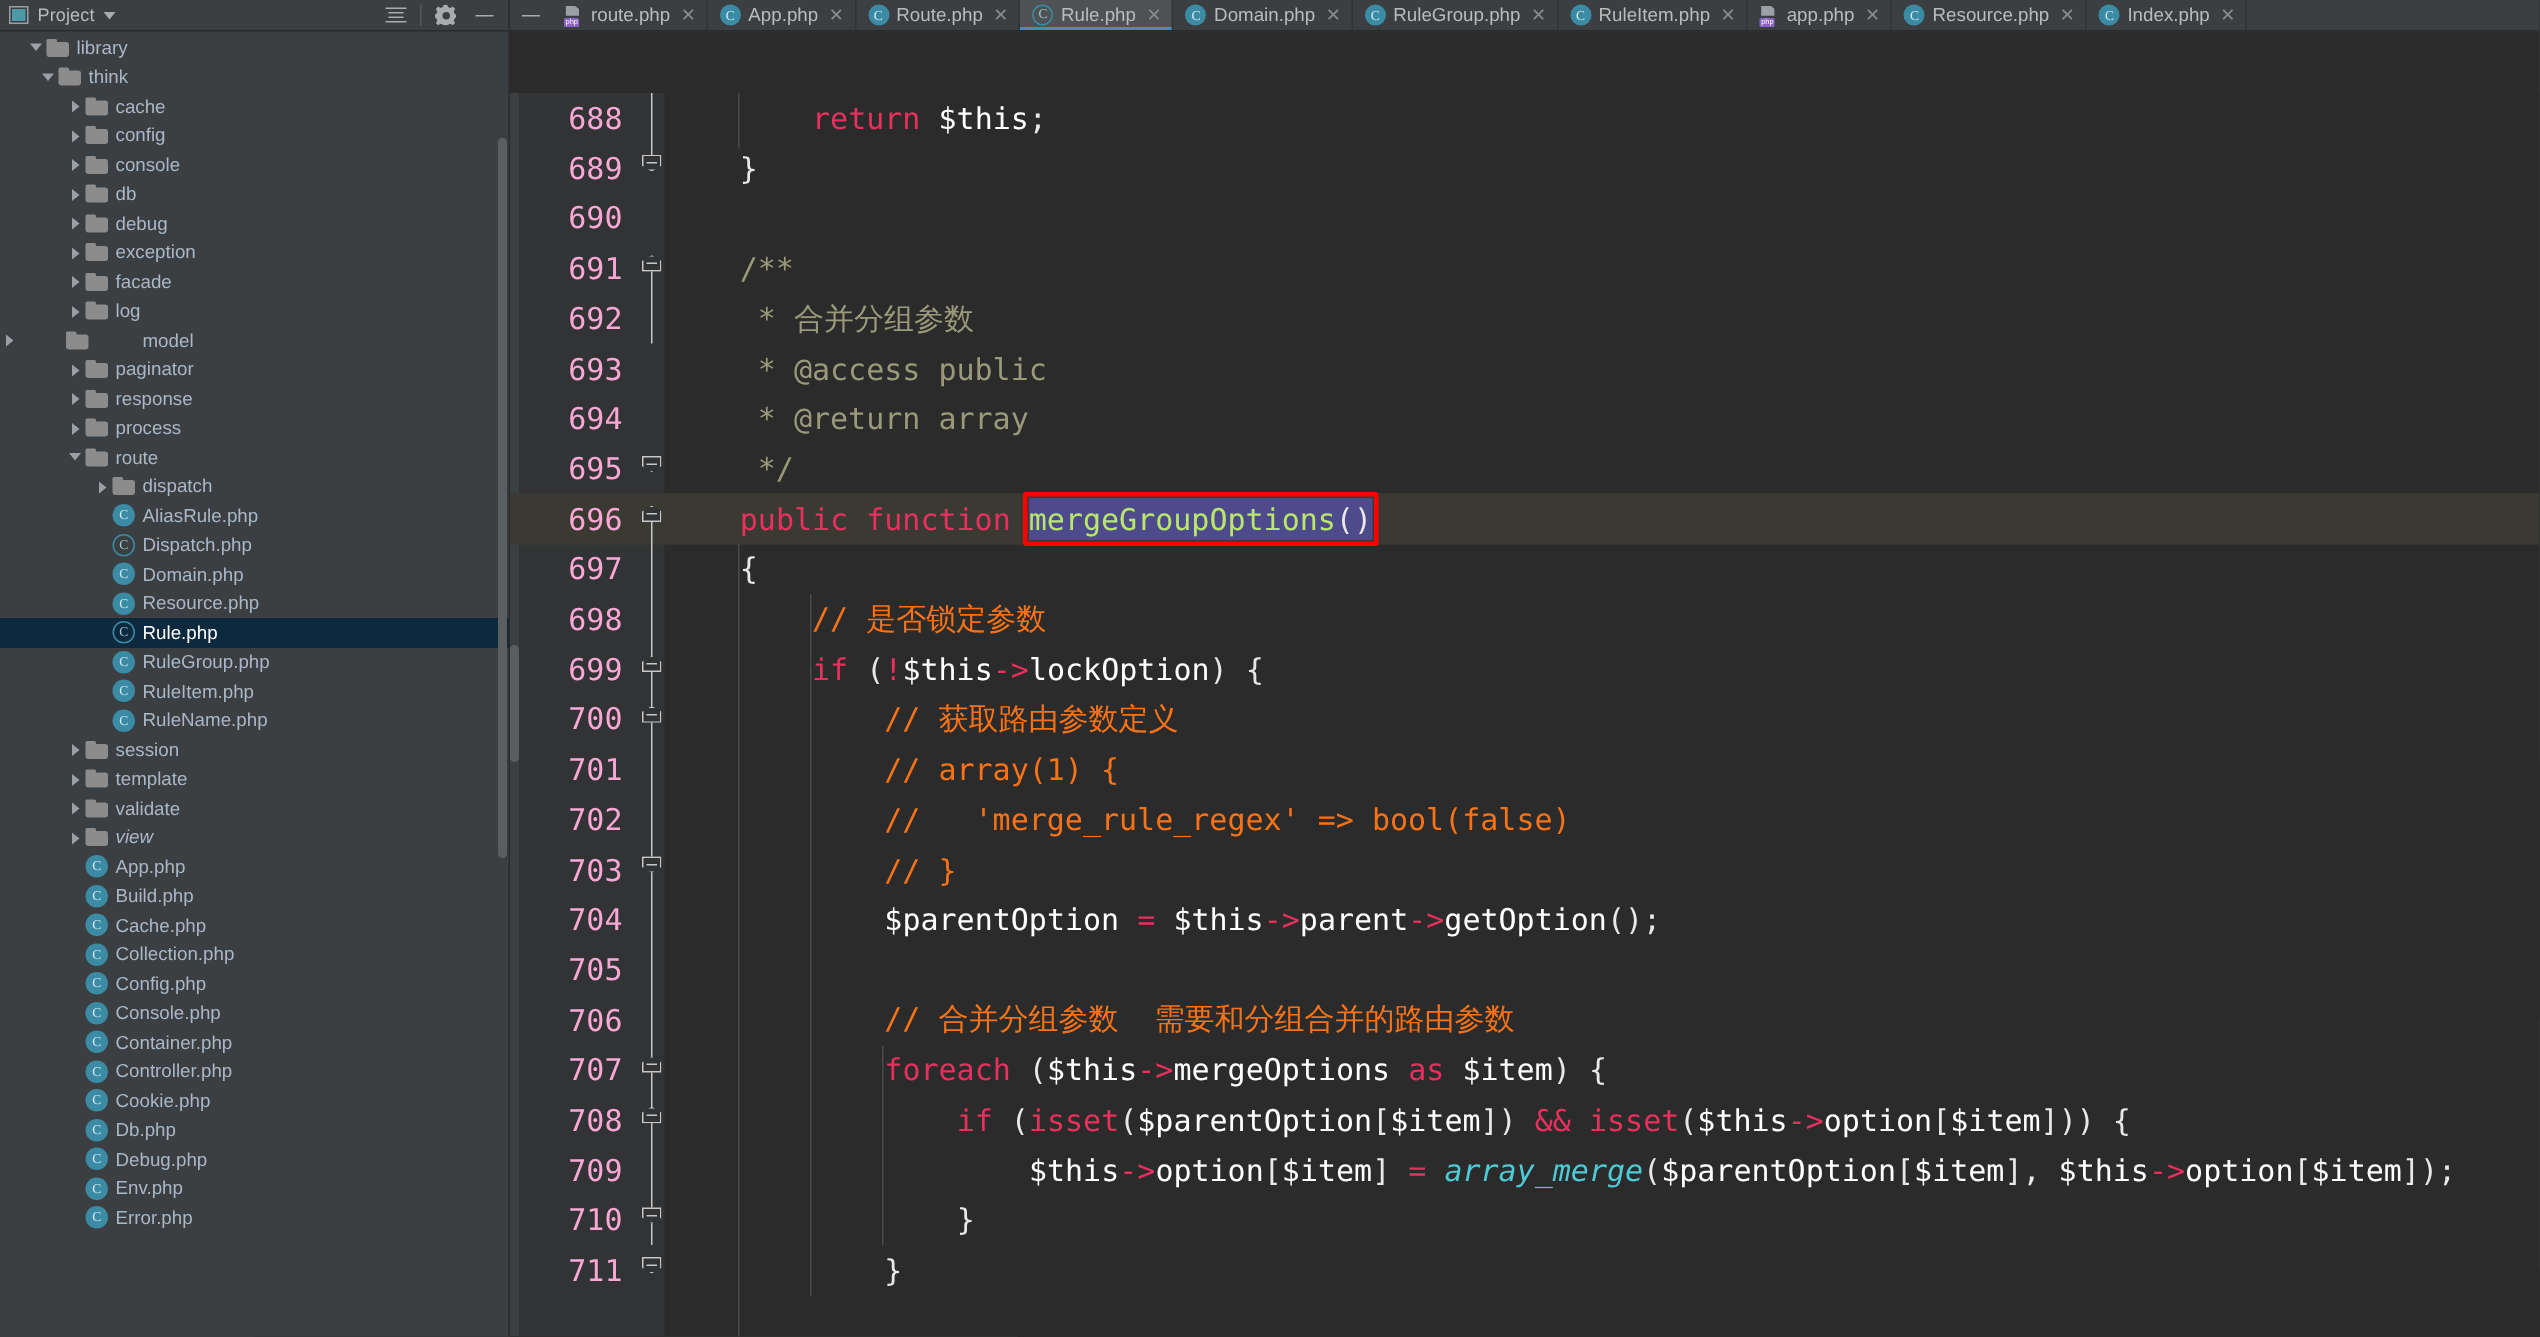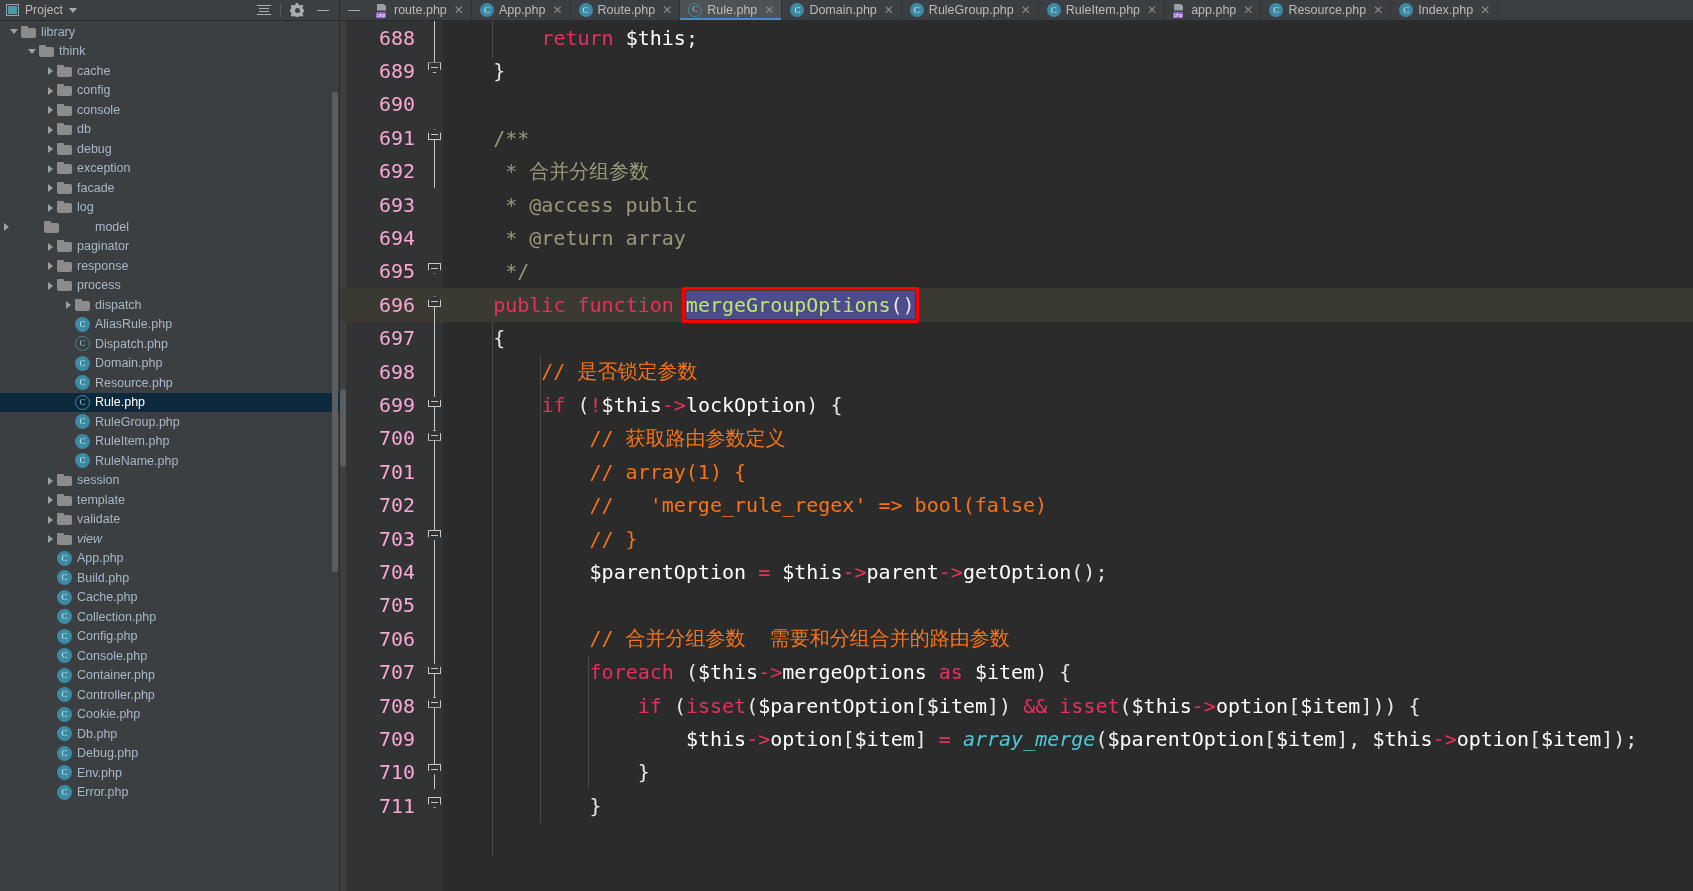--- a/index.html
+++ b/index.html
@@ -128,21 +128,21 @@
     background: #5b5e60; border-radius: 3px;
   }
   #left-divider {
     position: absolute; right: 0; top: 0; width: 1px; height: 891px;
     background: #2b2b2b;
   }
 
   
   #editor-area {
     flex: 1 1 auto; height: 891px; display: flex; flex-direction: column;
-    background: #2b2b2b; position: relative;
+    background: #2b2b2b; position: relative; gap: 41px;
   }
   #tabbar {
     height: 21px; min-height: 21px; display: flex; align-items: stretch;
     background: #3c3f41; border-bottom: 1px solid #2b2b2b;
     overflow: hidden;
   }
   .tab {
     display: flex; align-items: center; gap: 5px;
     padding: 0 7px 0 8px; position: relative;
     border-right: 1px solid #323232;
@@ -276,21 +276,21 @@
         <span class="pt-btn">
             <span class="ico-gear"></span>
           </span>
         <span class="pt-btn">
             <span class="ico-minus"></span>
           </span>
       </div>
     </div>
 
     <div id="tree">
-        <div class="tree-row" style="padding-left: 8px;">
+        <div class="tree-row" style="padding-left: 8px; margin-left: 10px;">
           <span class="tw open"></span>
           <span class="ico-folder"></span>
           <span class="tree-label">library</span>
         </div>
         <div class="tree-row" style="padding-left: 26px;">
           <span class="tw open"></span>
           <span class="ico-folder"></span>
           <span class="tree-label">think</span>
         </div>
         <div class="tree-row" style="padding-left: 44px;">
@@ -345,20 +345,25 @@
         </div>
         <div class="tree-row" style="padding-left: 44px;">
           <span class="tw closed"></span>
           <span class="ico-folder"></span>
           <span class="tree-label">response</span>
         </div>
         <div class="tree-row" style="padding-left: 44px;">
           <span class="tw closed"></span>
           <span class="ico-folder"></span>
           <span class="tree-label">process</span>
+        </div>
+        <div class="tree-row" style="padding-left: 44px;">
+          <span class="tw open"></span>
+          <span class="ico-folder"></span>
+          <span class="tree-label">route</span>
         </div>
         <div class="tree-row" style="padding-left: 62px;">
           <span class="tw closed"></span>
           <span class="ico-folder"></span>
           <span class="tree-label">dispatch</span>
         </div>
         <div class="tree-row" style="padding-left: 62px;">
           <span class="tw"></span>
           <span class="ico-class">C</span>
           <span class="tree-label">AliasRule.php</span>

